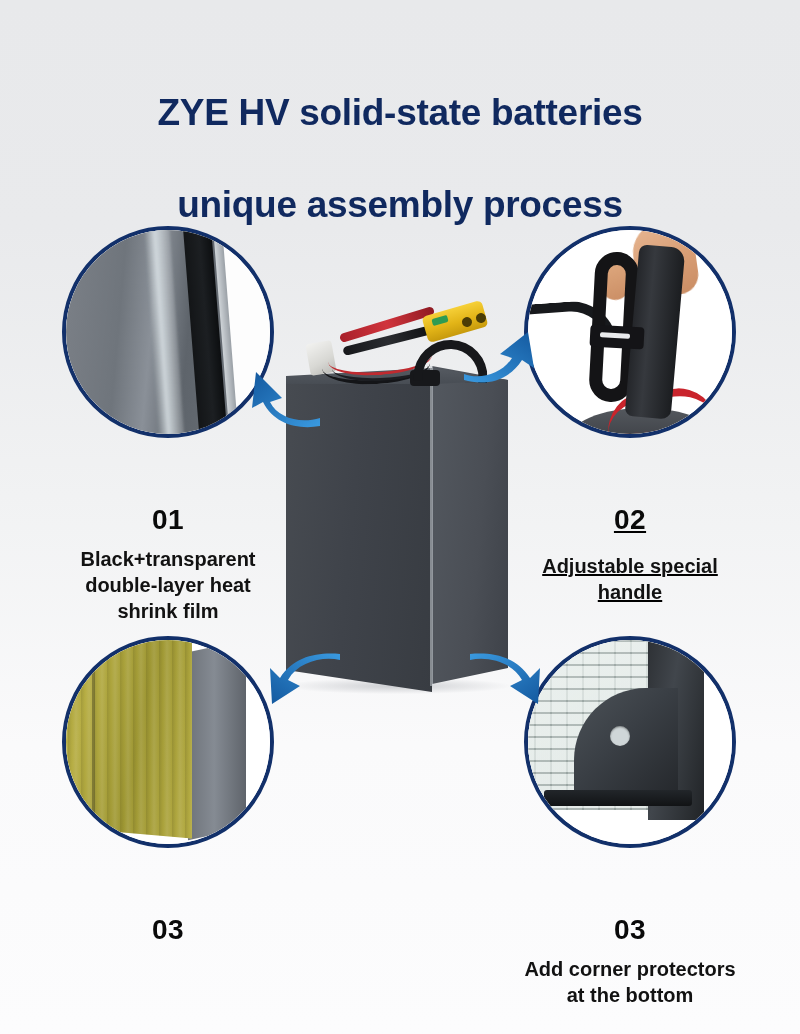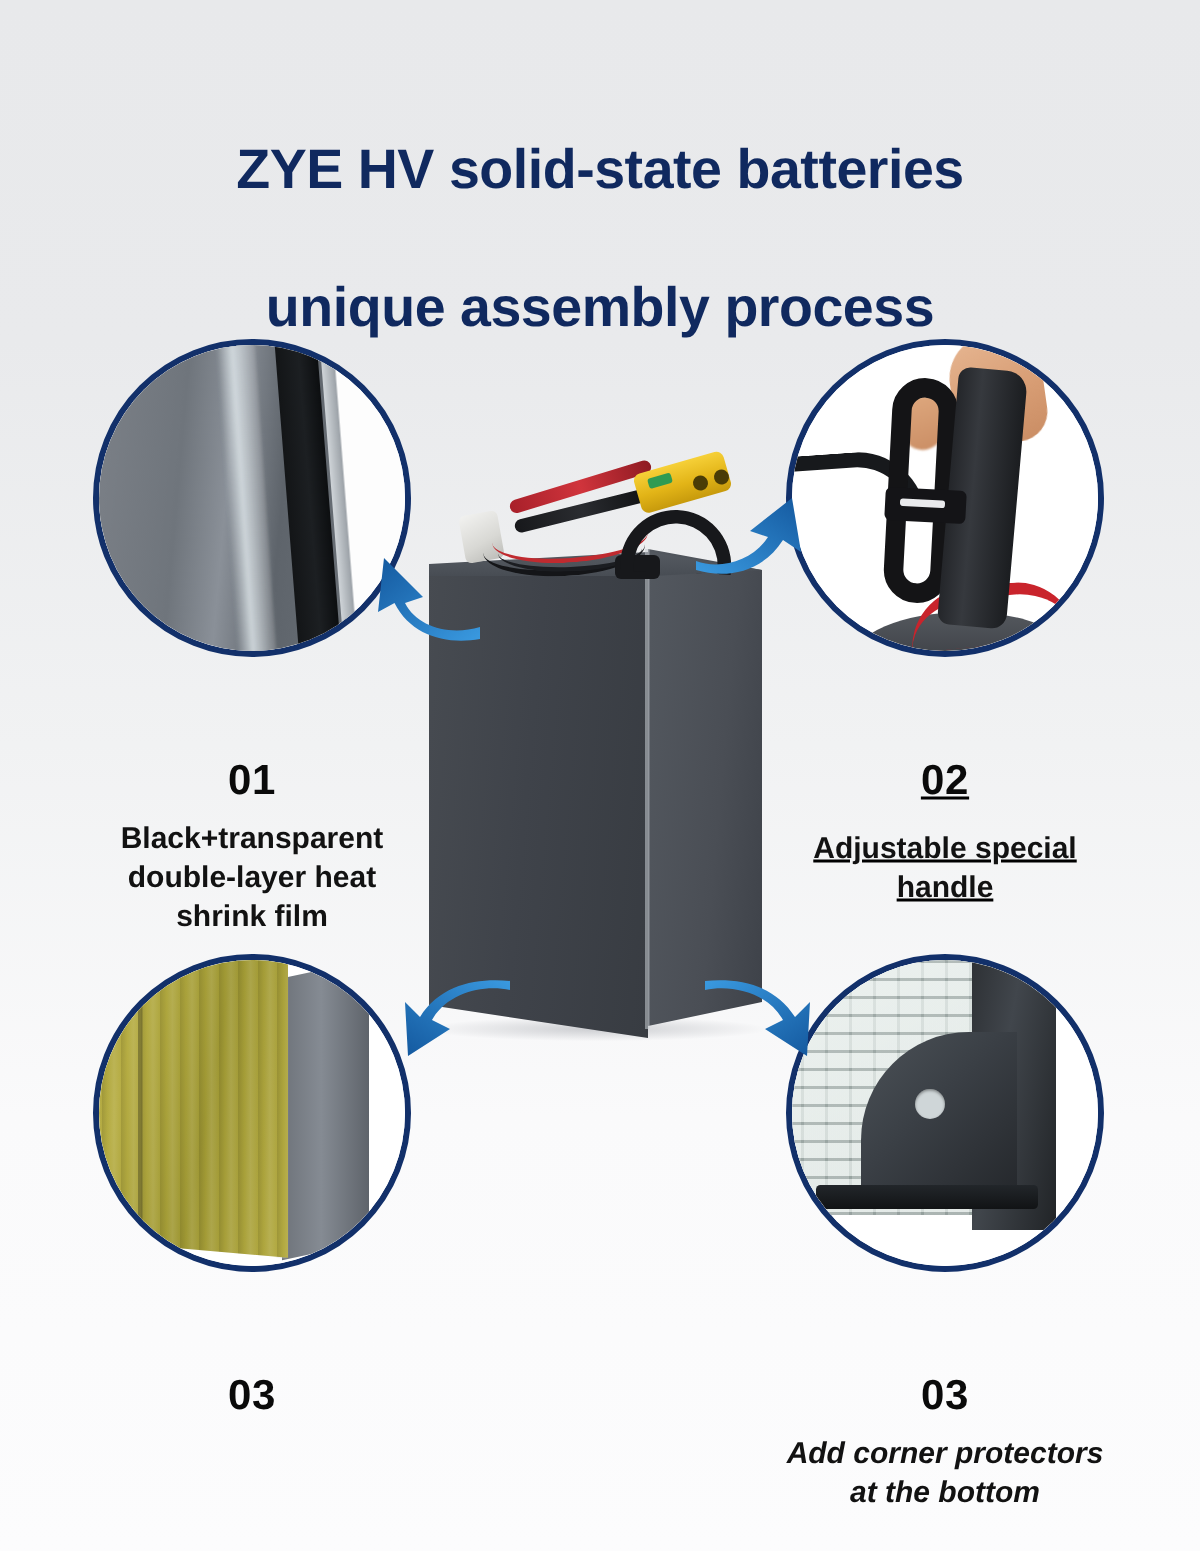--- a/index.html
+++ b/index.html
@@ -636,17 +636,17 @@
     <div class="caption" style="white-space: pre-line; margin-top: 13px;">Adjustable special
 handle</div>
   </div>
 
   <div class="label-block" style="left:38px; top:862px;">
     <div class="num">03</div>
   </div>
 
   <div class="label-block" style="left:500px; top:862px;">
     <div class="num">03</div>
-    <div class="caption" style="white-space: pre-line; font-style: italic;">Add corner protectors
+    <div class="caption" style="white-space: pre-line;">Add corner protectors
 at the bottom</div>
   </div>
 
 </div>
 
 </body></html>

